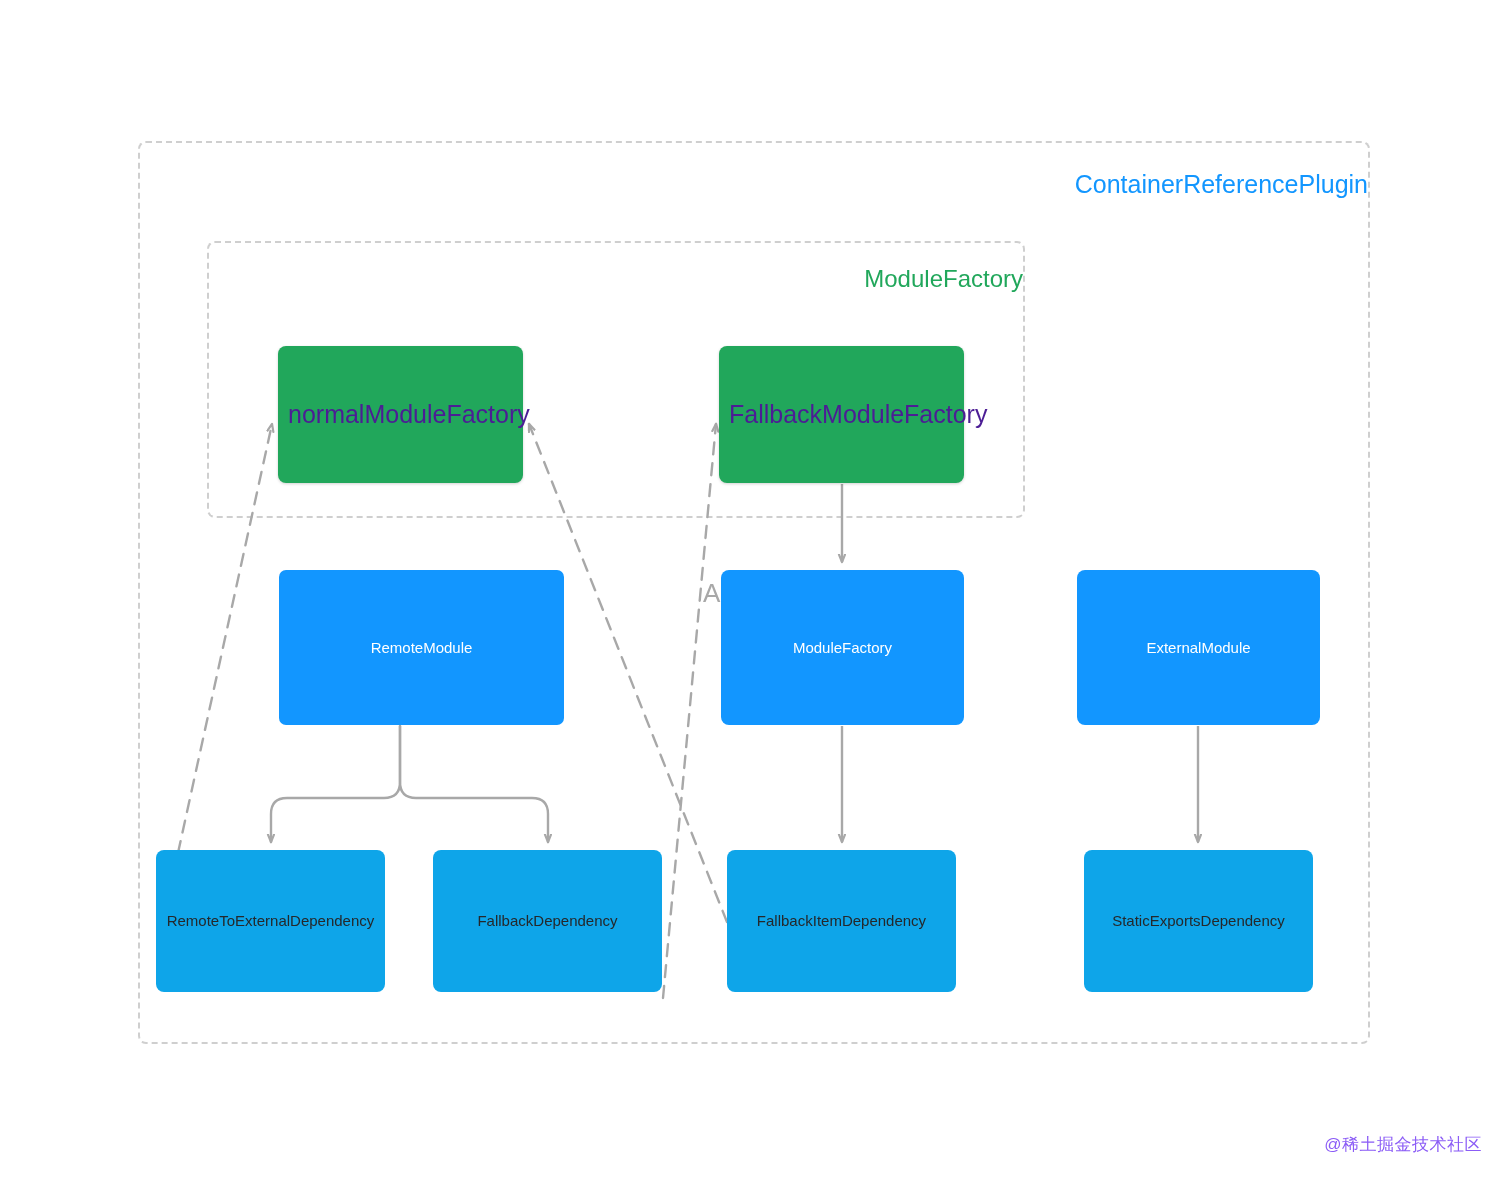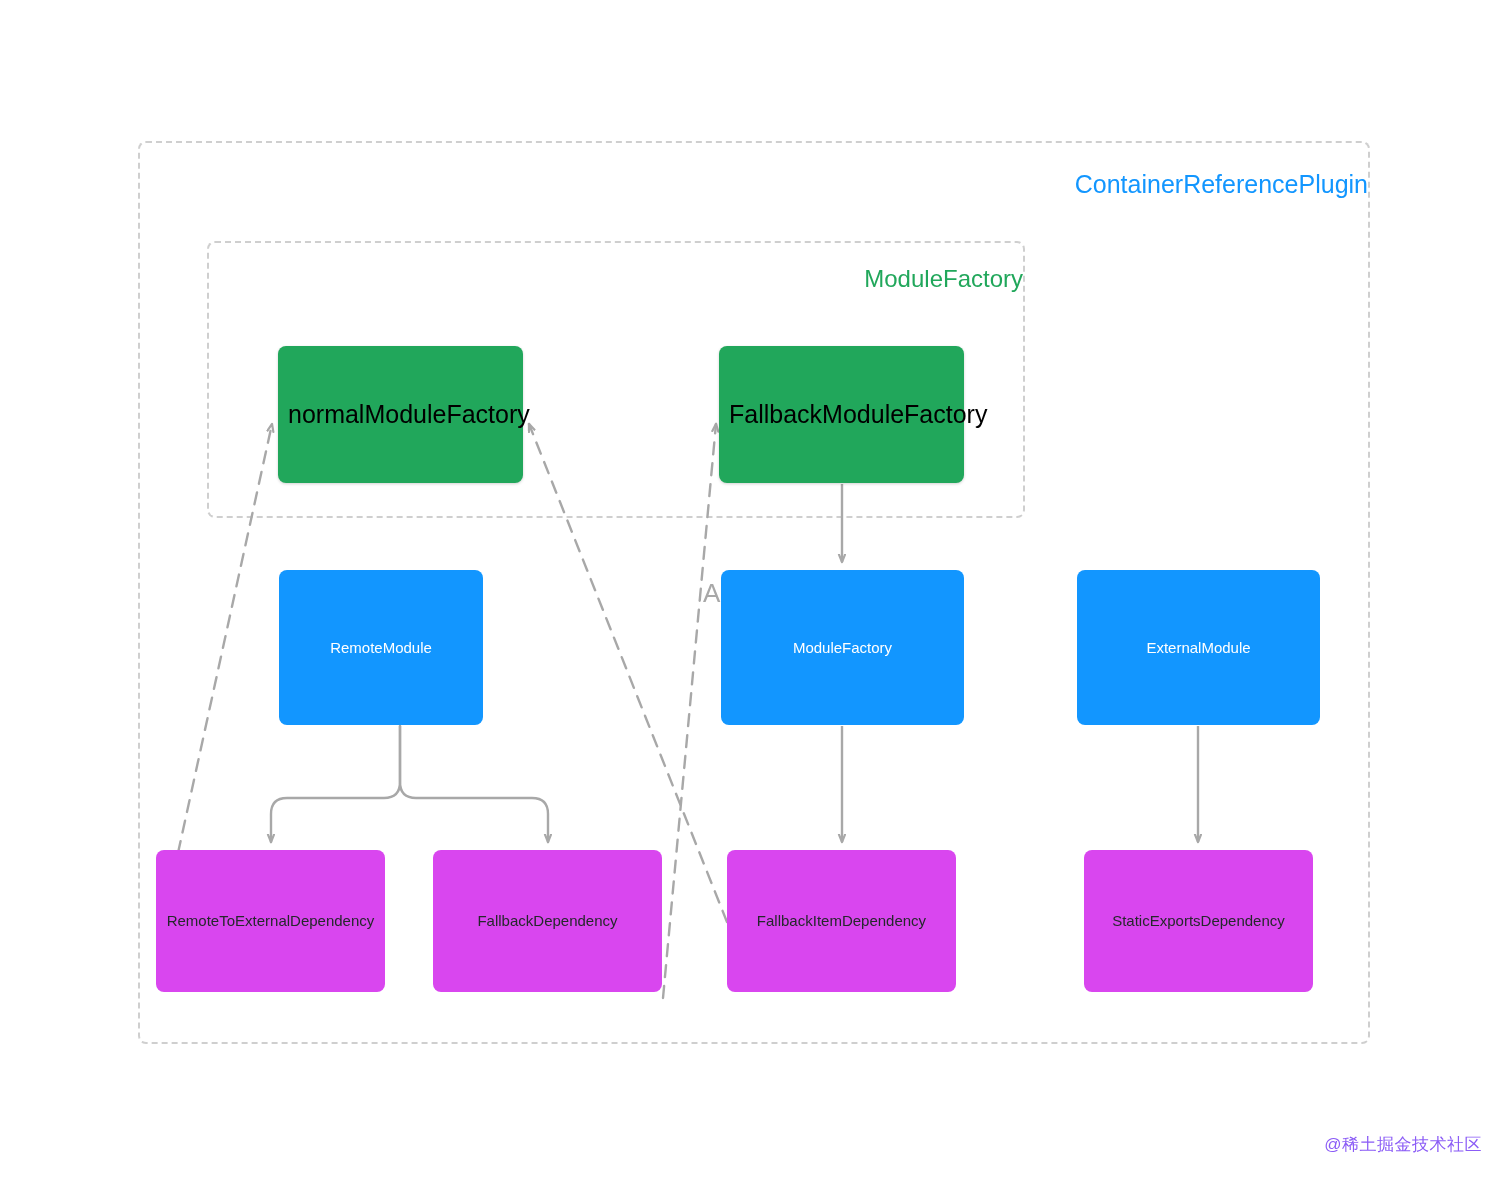--- a/index.html
+++ b/index.html
@@ -67,43 +67,43 @@
     justify-content: center;
     text-align: center;
     box-sizing: border-box;
     border-radius: 8px;
     padding: 0 10px;
     line-height: 1.45;
     z-index: 5;
   }
   .node-green {
     background: #21a75b;
-    color: #000000;
+    color: #4c1d95;
     font-size: 25px;
     box-shadow: 0 1px 3px rgba(0,0,0,0.18);
   }
   .node-blue {
     background: #1296ff;
     color: #ffffff;
     font-size: 15px;
   }
   .node-yellow {
-    background: #d946ef;
+    background: #0ea5e9;
     color: #25282b;
     font-size: 15px;
   }
   .node-text {
     display: block;
     width: 100%;
   }
   
   #n-normal-module-factory { left: 278px; top: 346px; width: 245px; height: 137px; }
   #n-fallback-module-factory { left: 719px; top: 346px; width: 245px; height: 137px; }
   
-  #n-remote-module   { left: 279px; top: 570px; width: 204px; height: 155px; }
+  #n-remote-module   { left: 279px; top: 570px; width: 285px; height: 155px; border-radius: 7px; }
   #n-fallback-module { left: 721px; top: 570px; width: 243px; height: 155px; }
   #n-external-module { left: 1077px; top: 570px; width: 243px; height: 155px; text-align: center; }
   
   #n-remote-to-external-dependency { left: 156px; top: 850px; width: 229px; height: 142px; }
   #n-fallback-dependency           { left: 433px; top: 850px; width: 229px; height: 142px; text-align: center; }
   #n-fallback-item-dependency      { left: 727px; top: 850px; width: 229px; height: 142px; justify-content: flex-end; }
   #n-static-exports-dependency     { left: 1084px; top: 850px; width: 229px; height: 142px; }
 
   
   #edges {

